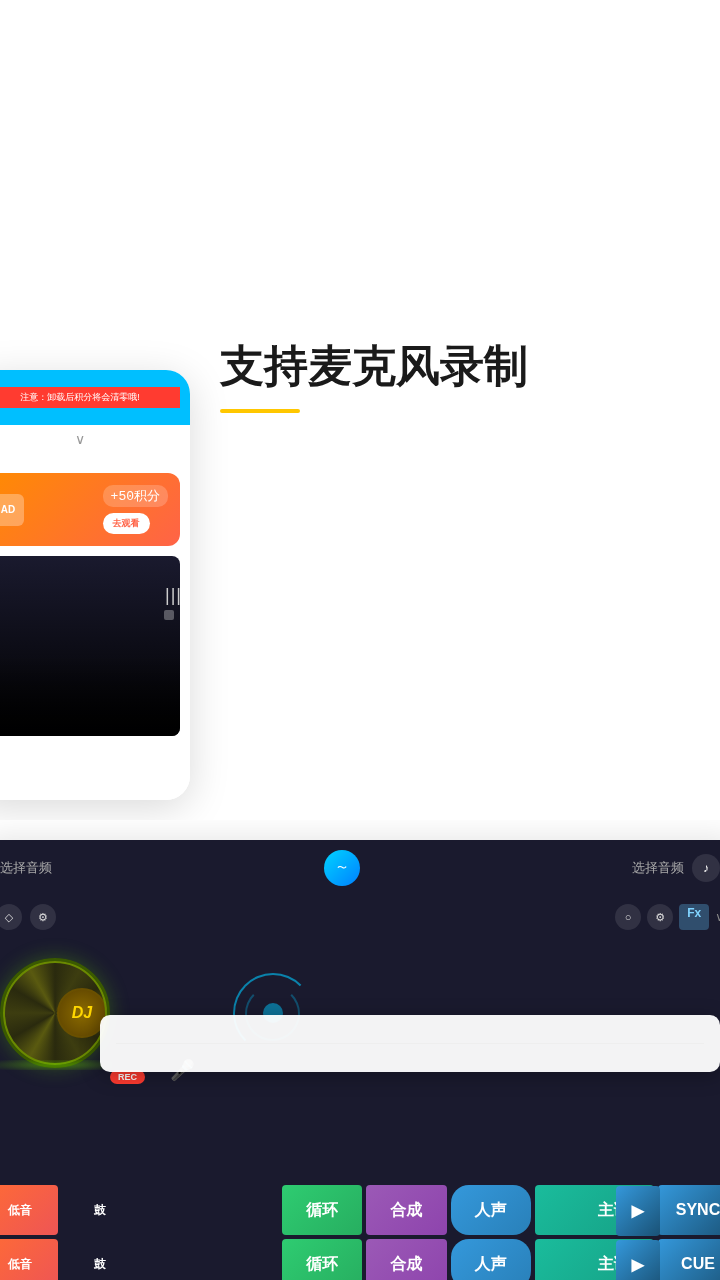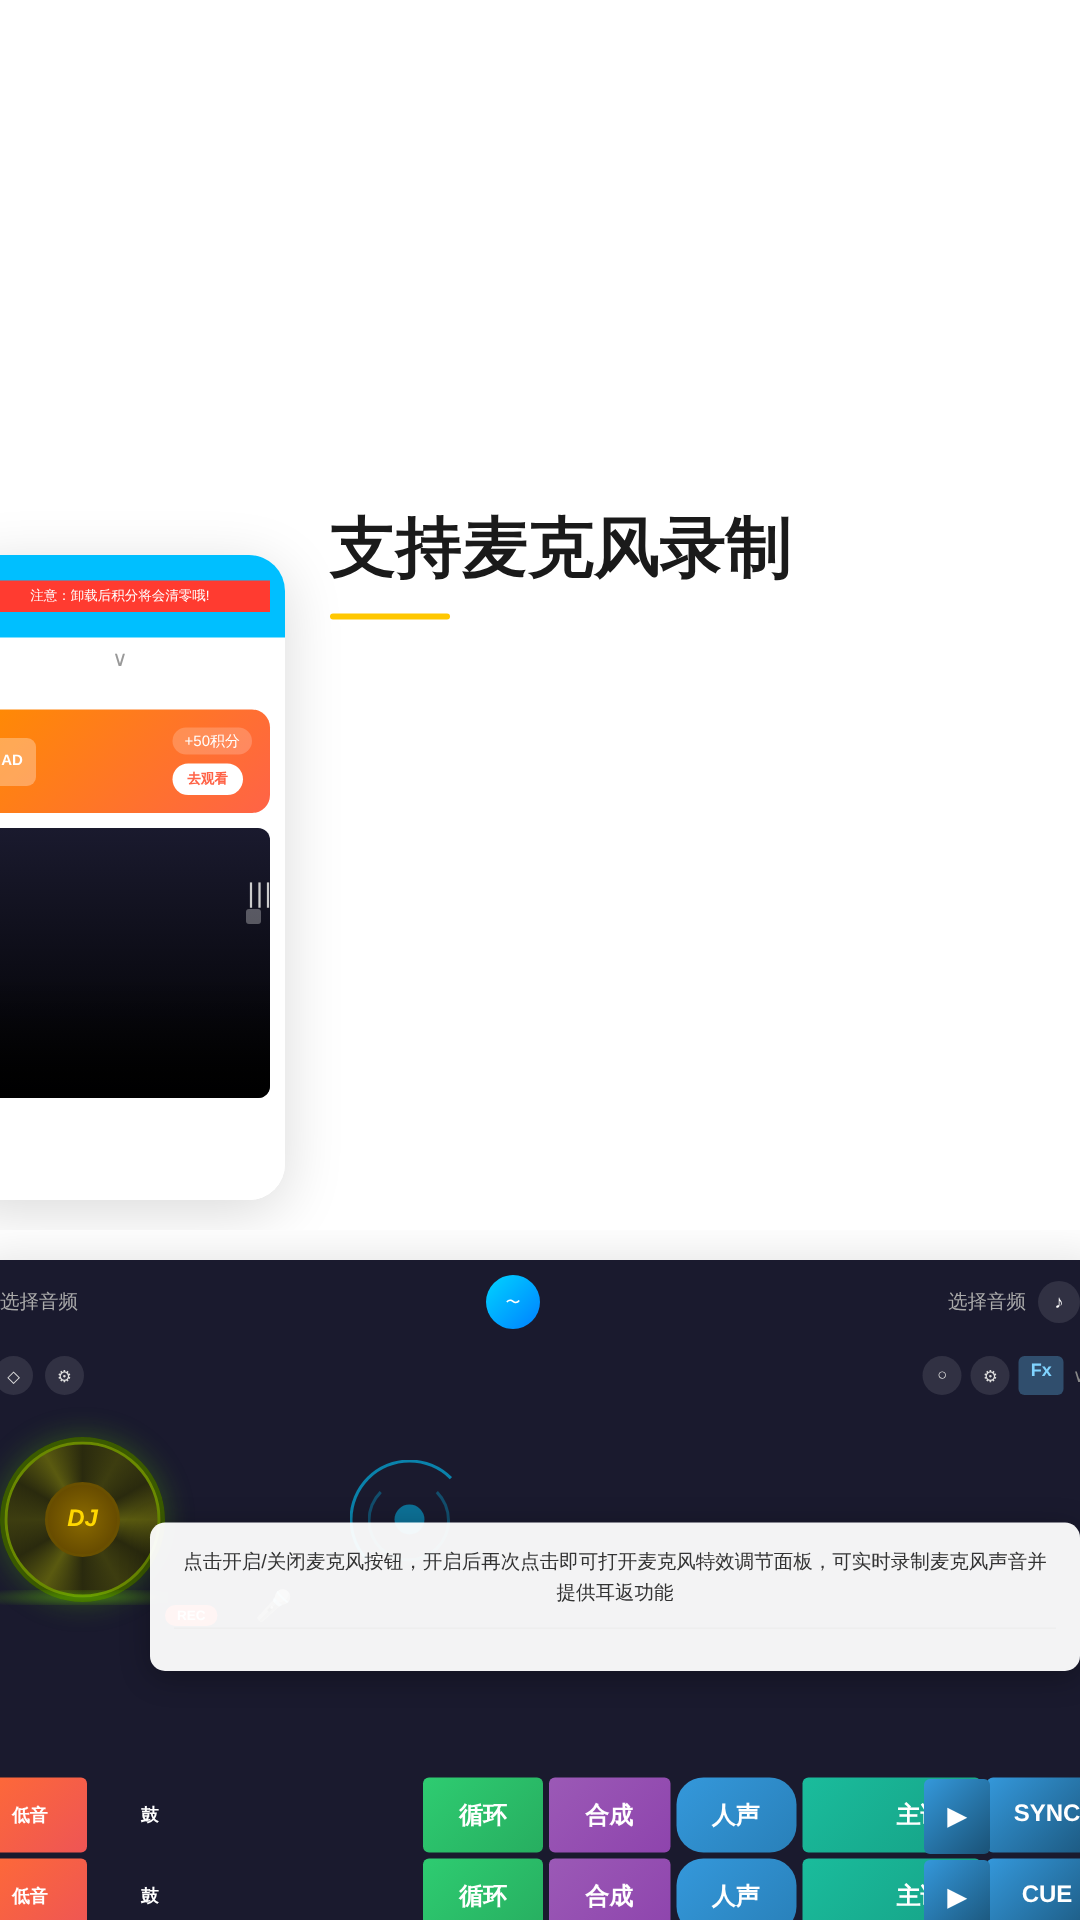--- a/index.html
+++ b/index.html
@@ -101,22 +101,23 @@
       justify-content: center;
       font-size: 10px;
       color: #fff;
       font-weight: bold;
     }
 
     .ad-points {
       background: rgba(255,255,255,0.2);
       border-radius: 10px;
       padding: 2px 8px;
-      font-size: 10px;
-      color: #fff;
+      font-size: 13px;
+      color: #fff;
+      font-family: Liberation Mono, monospace;
     }
 
     .ad-watch-btn {
       background: #fff;
       border-radius: 20px;
       padding: 4px 10px;
       font-size: 9px;
       color: #FF6347;
       font-weight: bold;
       margin-top: 6px;
@@ -303,21 +304,21 @@
 
     .dj-vinyl {
       width: 110px;
       height: 110px;
       border-radius: 50%;
       background: conic-gradient(#2a2a0e 0deg, #3d3d10 30deg, #2a2a0e 60deg, #5a5a10 90deg, #2a2a0e 120deg, #3d3d10 150deg, #2a2a0e 180deg, #5a5a10 210deg, #2a2a0e 240deg, #3d3d10 270deg, #2a2a0e 300deg, #5a5a10 330deg, #2a2a0e 360deg);
       border: 3px solid #3a5a00;
       position: relative;
       display: flex;
       align-items: center;
-      justify-content: center;
+      justify-content: flex-end;
       box-shadow: 0 0 20px rgba(100,200,0,0.3);
     }
 
     .vinyl-outer-ring {
       position: absolute;
       width: 100%;
       height: 100%;
       border-radius: 50%;
       border: 2px solid #6a8a00;
     }
@@ -594,21 +595,20 @@
         <div class="dj-waveform">
           <div class="waveform-arc"></div>
           <div class="waveform-arc-inner"></div>
           <div style="width:20px;height:20px;border-radius:50%;background:rgba(0,200,255,0.5);"></div>
         </div>
 
         <div style="flex:1;"></div>
       </div>
 
       <div class="tooltip-popup">
-        <p class="tooltip-text">点击开启/关闭麦克风按钮，开启后再次点击即可打开麦克风特效调节面板，可实时录制麦克风声音并提供耳返功能</p>
         <div class="tooltip-divider"></div>
       </div>
 
       <div class="rec-btn">REC</div>
 
       <div class="mic-icon-area">🎤</div>
 
       <div class="dj-left-btns">
         <div class="left-btn-row">
           <div class="left-dj-btn btn-low">

